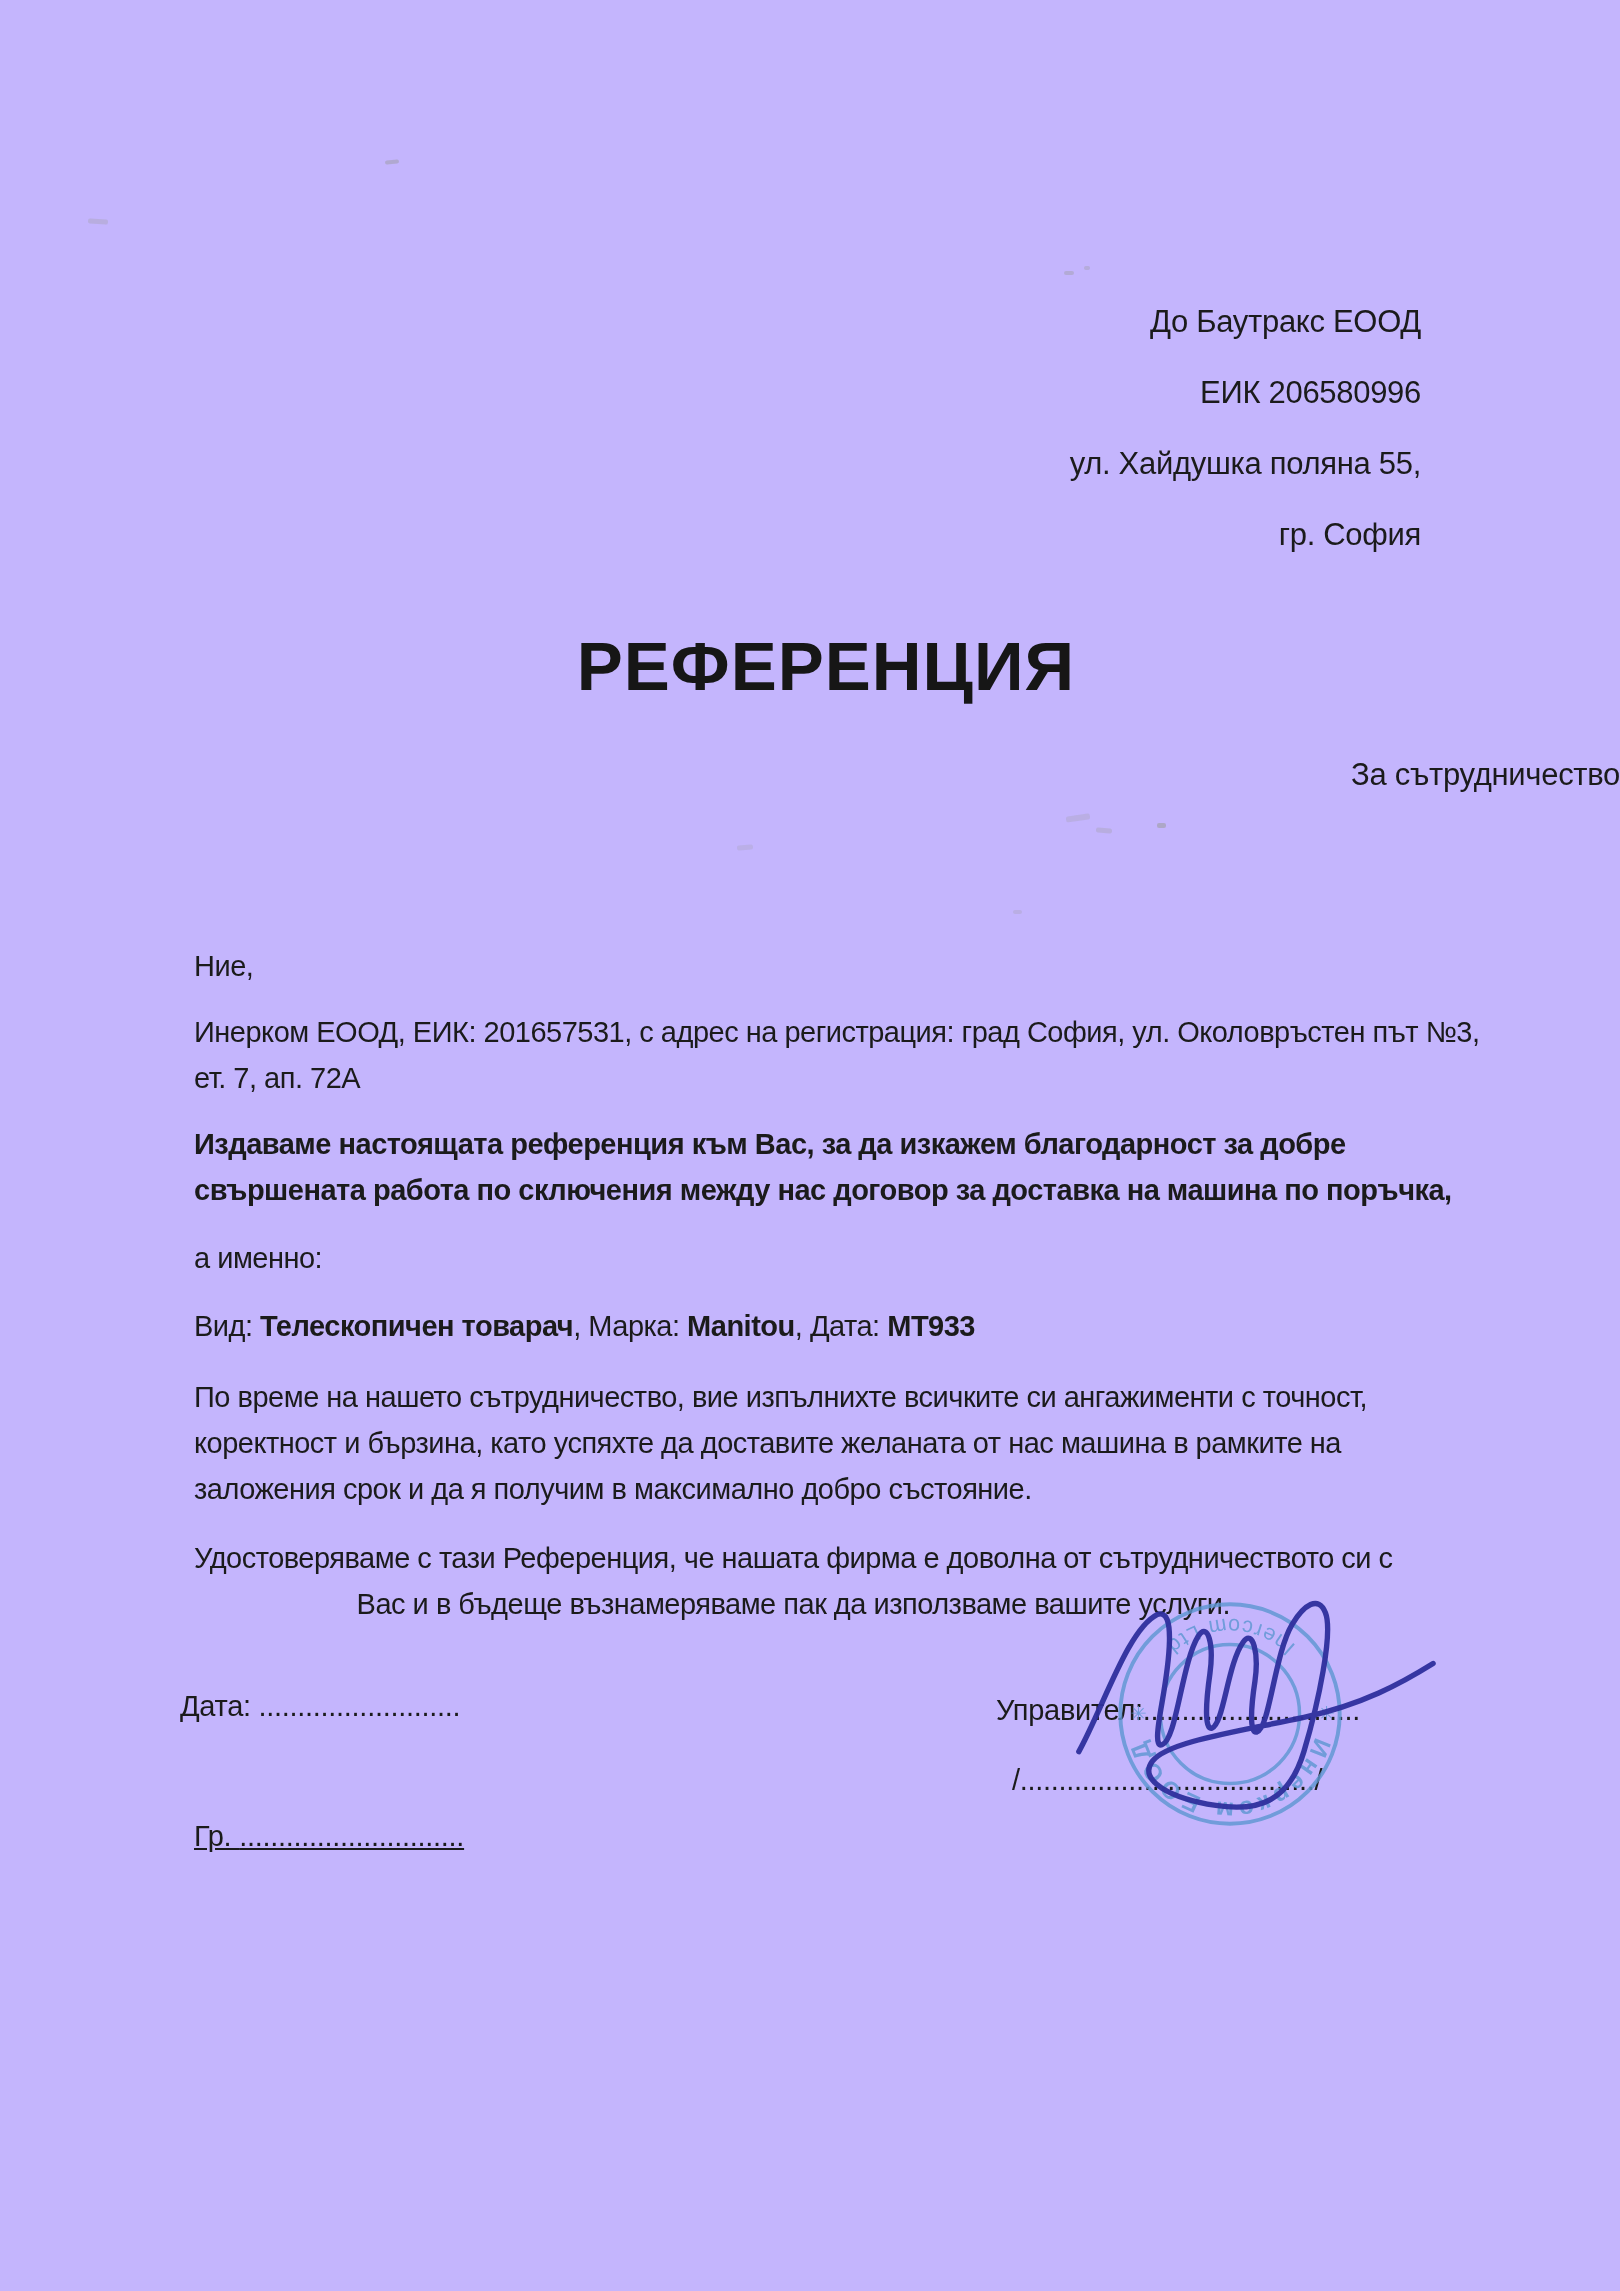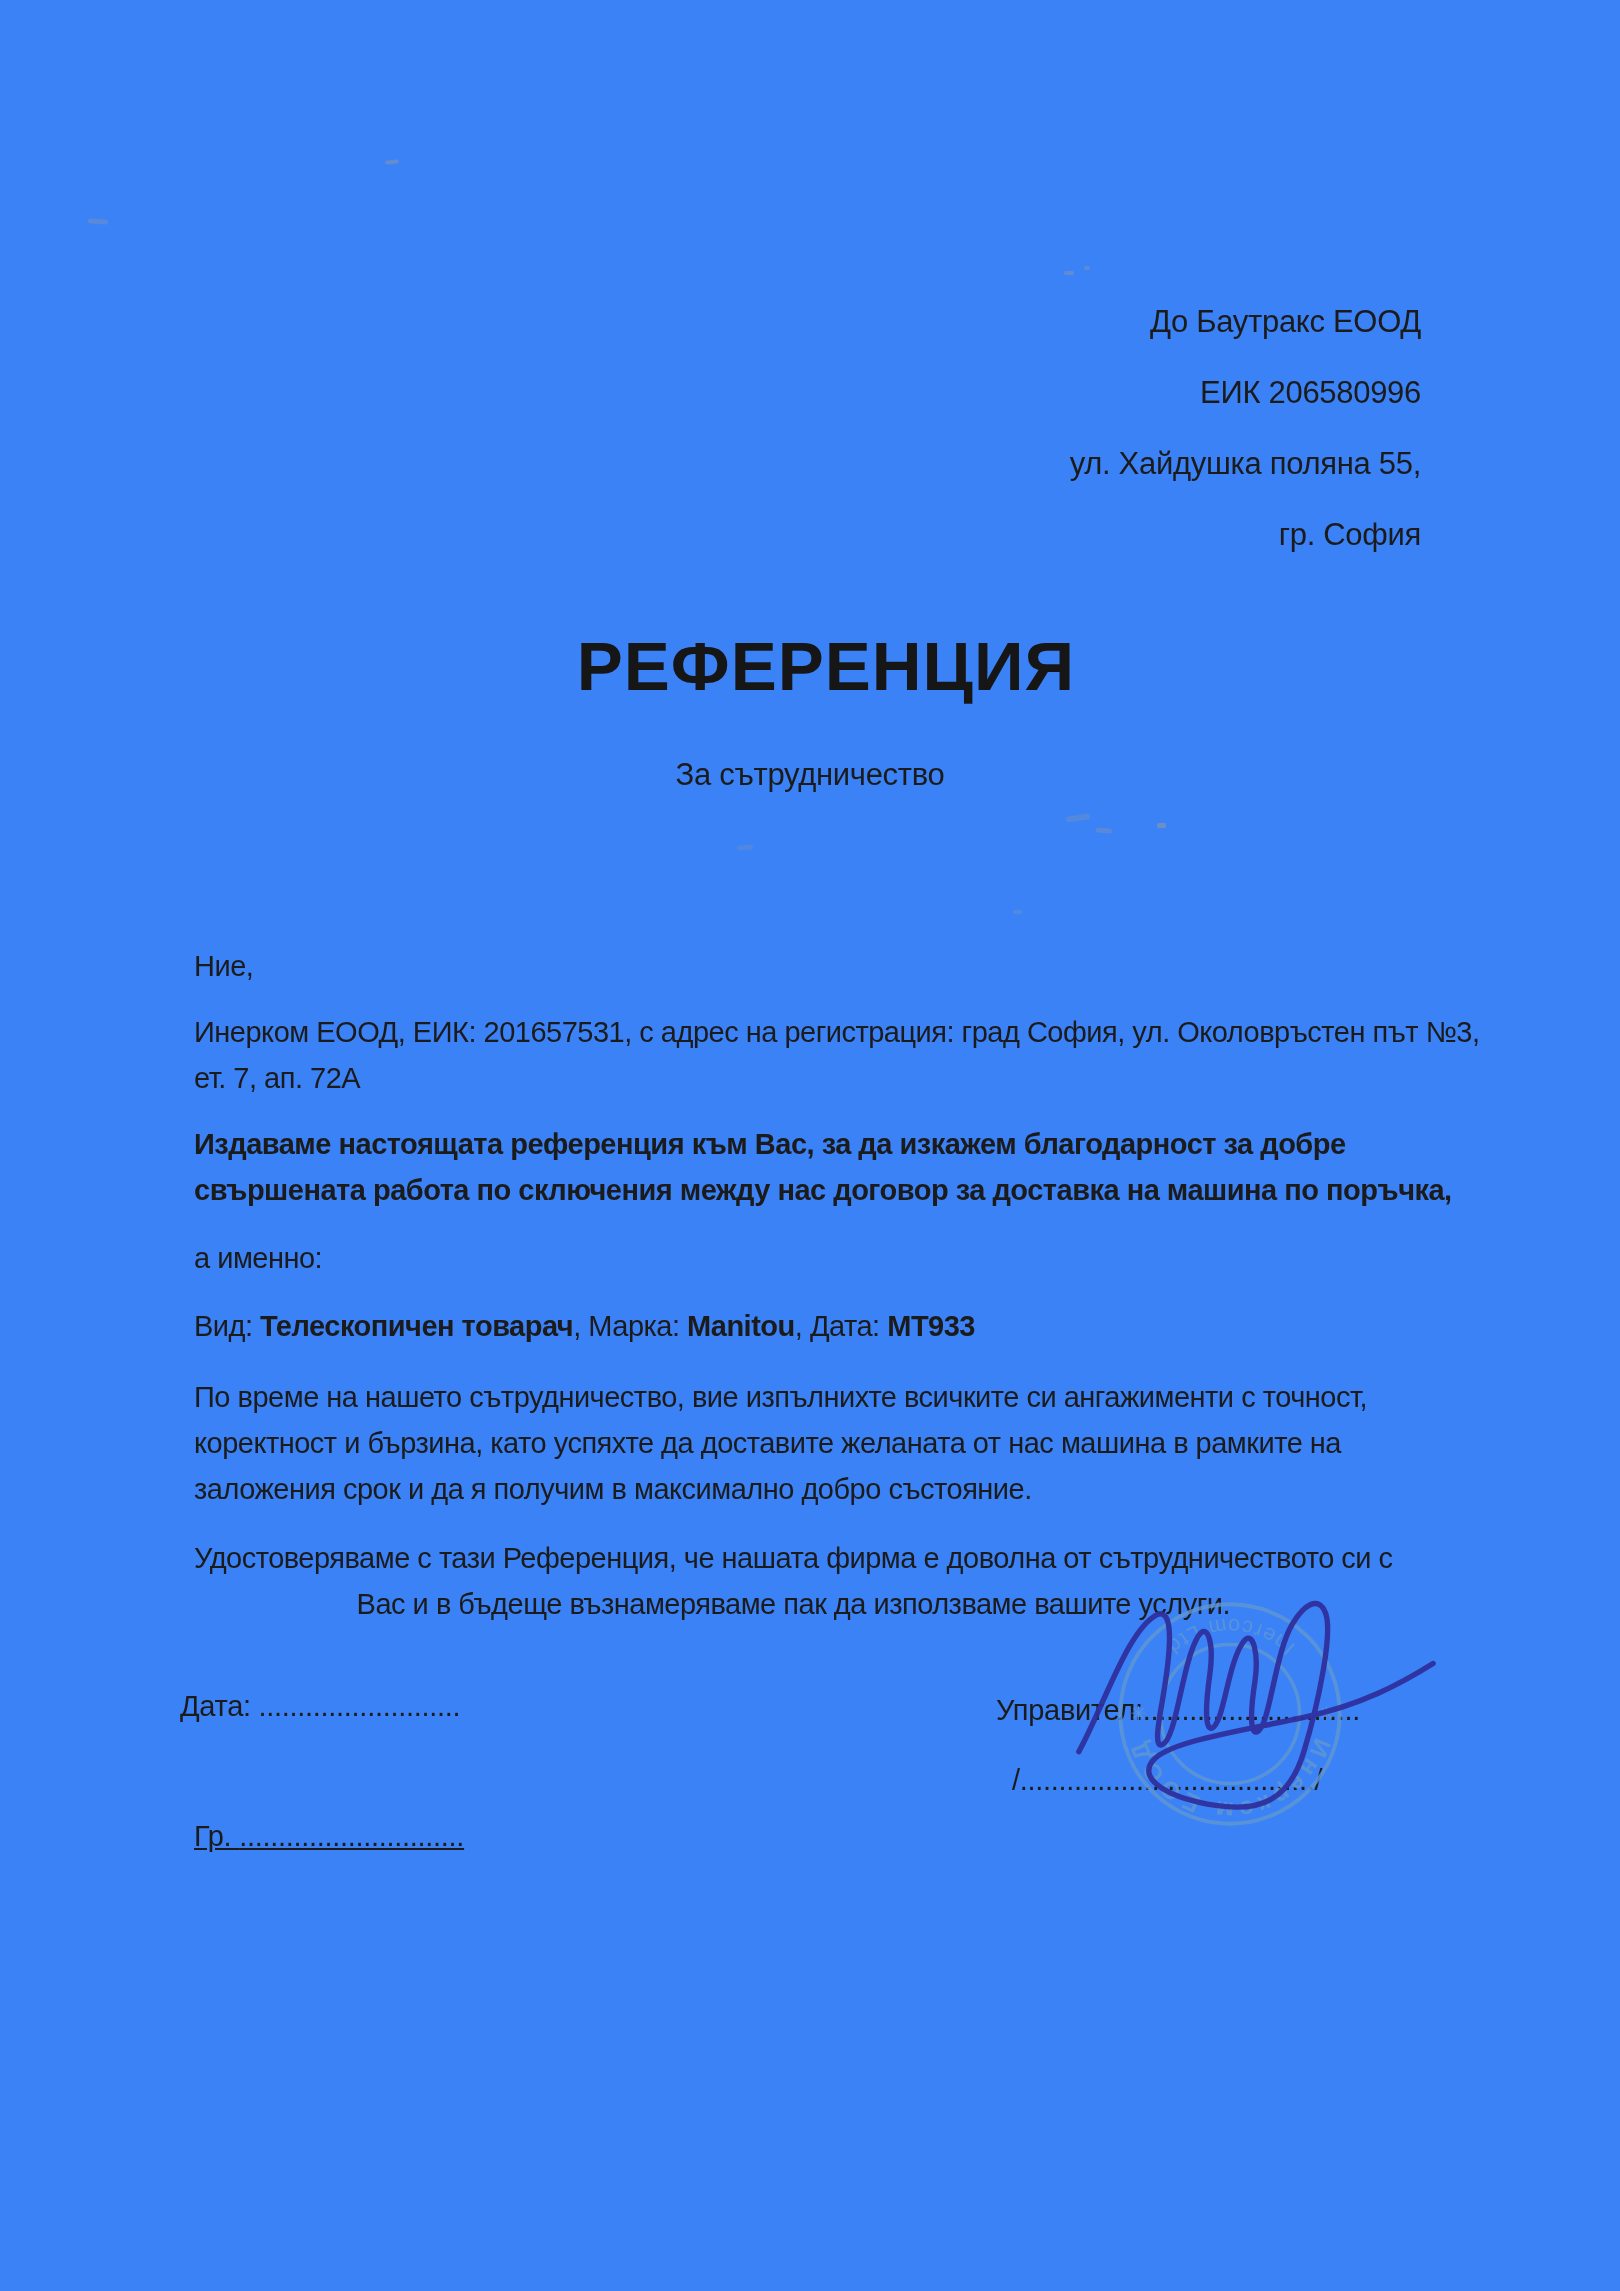--- a/index.html
+++ b/index.html
@@ -4,36 +4,36 @@
 <style>
   html,body{margin:0;padding:0;}
   body{
     width:1620px;height:2292px;
     background:#f2f2f0;
     font-family:"Liberation Sans", sans-serif;
     color:#1b1b1b;
   }
   .page{
     position:relative;width:1620px;height:2292px;
-    background:#3b82f6;overflow:hidden;
+    background:#c4b5fd;overflow:hidden;
   }
   .recipient{
     position:absolute;top:286px;right:199px;
     text-align:right;font-size:31px;letter-spacing:-0.3px;
   }
   .recipient .line{height:71px;line-height:71px;white-space:nowrap;}
   .doc-title{
     position:absolute;top:627px;left:0;width:1620px;
     text-align:center;font-size:69px;font-weight:bold;letter-spacing:1px;
     color:#161616;
     padding-left:16px;
   }
   .doc-subtitle{
     position:absolute;top:757px;left:0;width:1620px;
-    text-align:center;font-size:31px;letter-spacing:-0.3px;
+    text-align:right;font-size:31px;letter-spacing:-0.3px;
   }
   .para{
     position:absolute;left:194px;font-size:29px;letter-spacing:-0.5px;
     line-height:46px;white-space:nowrap;color:#1b1b1b;margin-top:43px;
   }
   .p-salutation{top:900px;}
   .p-company{top:966px;}
   .p-intro{top:1078px;font-weight:bold;}
   .p-namely{top:1192px;}
   .p-machine{top:1260px;}

